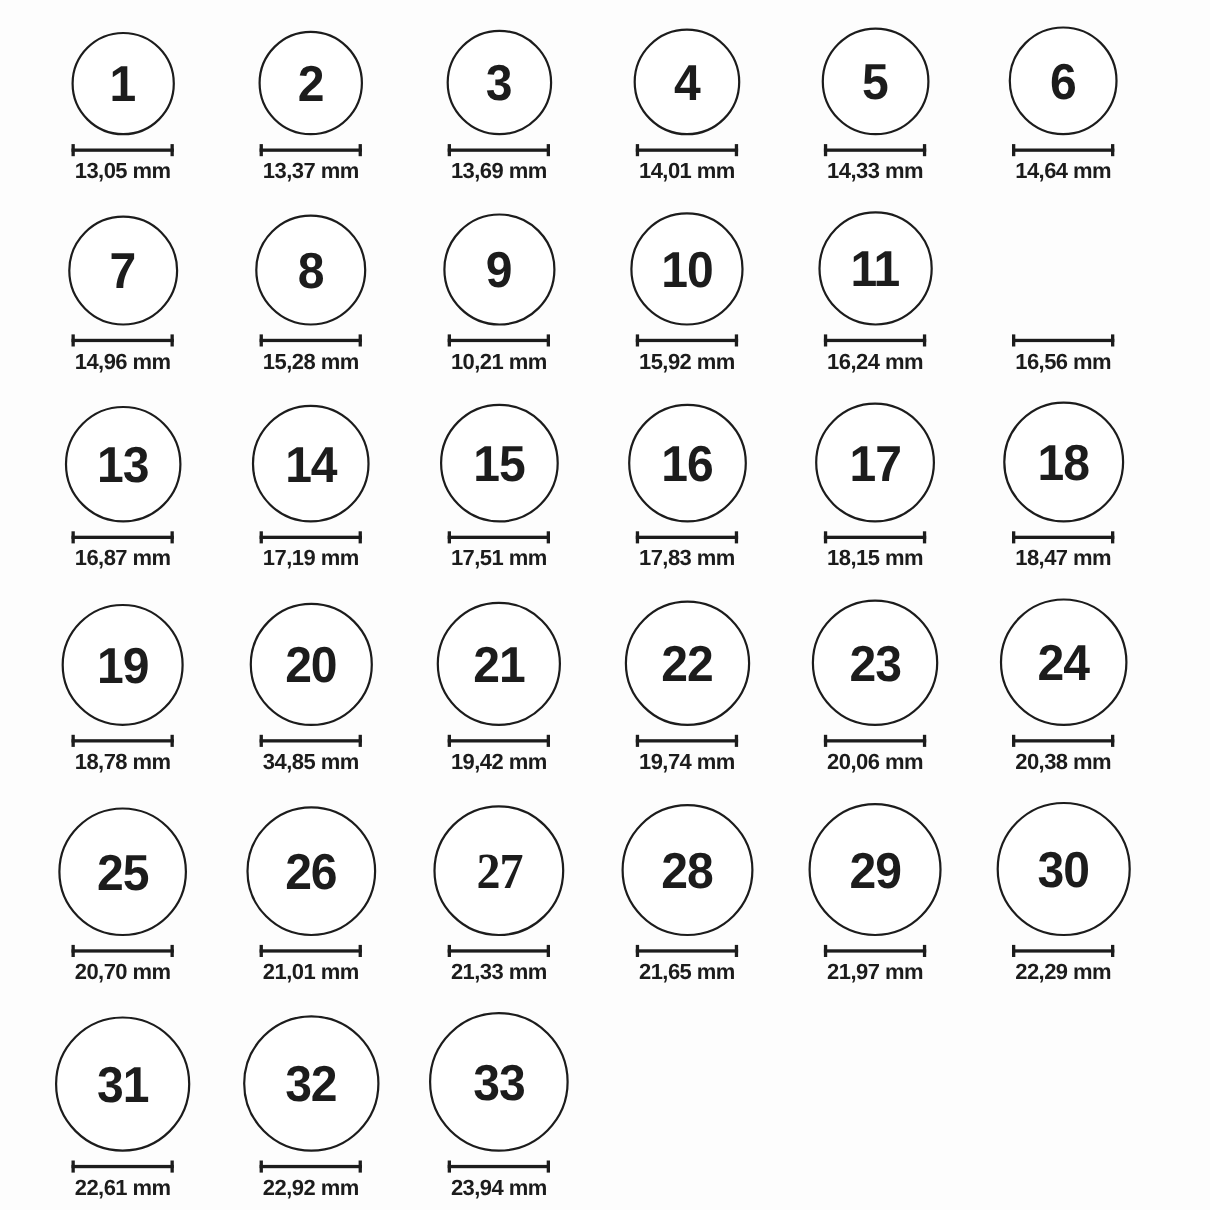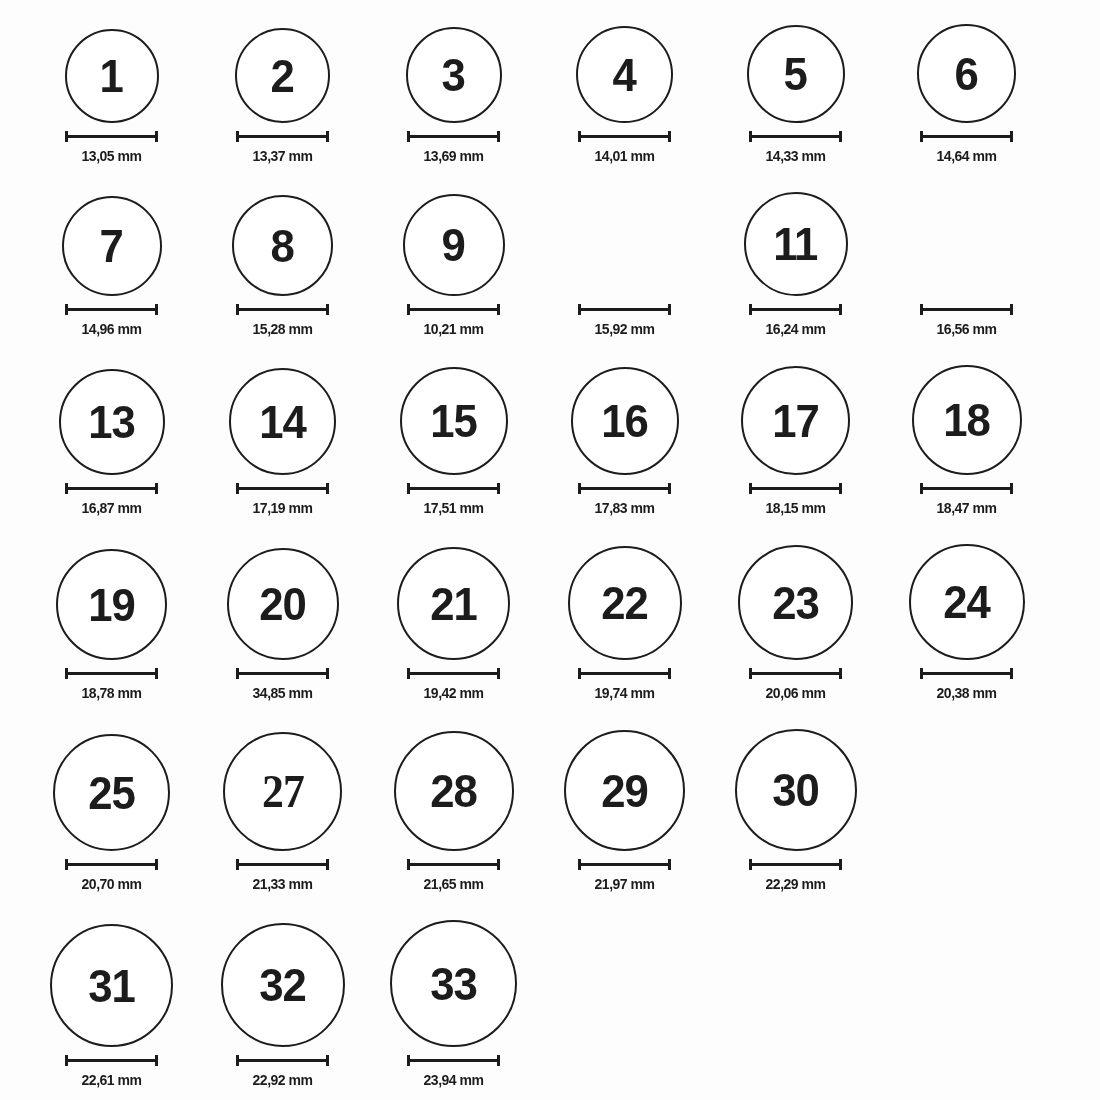--- a/index.html
+++ b/index.html
@@ -63,21 +63,21 @@
     position: absolute;
     top: 0;
     width: 3px;
     height: 11px;
     background: var(--ink, #1c1c1c);
   }
   .mline .tl { left: 0; }
   .mline .tr { right: 0; }
   .label {
     margin-top: 3px;
-    font-size: 14px;
+    font-size: 20px;
     font-weight: 700;
     color: var(--ink, #1c1c1c);
     letter-spacing: -0.5px;
     line-height: 23px;
     white-space: nowrap;
   }
 </style>
 </head>
 <body>
 
@@ -178,20 +178,23 @@
       <span class="num">9</span>
     </div>
     <div class="mline">
       <span class="tick tl"></span>
       <span class="bar"></span>
       <span class="tick tr"></span>
     </div>
     <div class="label">10,21 mm</div>
   </div>
       <div class="cell">
+    <div class="circle" style="width: 103px; height: 103px;">
+      <span class="num">10</span>
+    </div>
     <div class="mline">
       <span class="tick tl"></span>
       <span class="bar"></span>
       <span class="tick tr"></span>
     </div>
     <div class="label">15,92 mm</div>
   </div>
       <div class="cell">
     <div class="circle" style="width: 104px; height: 104px;">
       <span class="num">11</span>
@@ -354,20 +357,31 @@
       <span class="num">25</span>
     </div>
     <div class="mline">
       <span class="tick tl"></span>
       <span class="bar"></span>
       <span class="tick tr"></span>
     </div>
     <div class="label">20,70 mm</div>
   </div>
       <div class="cell">
+    <div class="circle" style="width: 118px; height: 118px;">
+      <span class="num">26</span>
+    </div>
+    <div class="mline">
+      <span class="tick tl"></span>
+      <span class="bar"></span>
+      <span class="tick tr"></span>
+    </div>
+    <div class="label">21,01 mm</div>
+  </div>
+      <div class="cell">
     <div class="circle" style="width: 119px; height: 119px; font-family: Liberation Serif, serif;">
       <span class="num">27</span>
     </div>
     <div class="mline">
       <span class="tick tl"></span>
       <span class="bar"></span>
       <span class="tick tr"></span>
     </div>
     <div class="label">21,33 mm</div>
   </div>

